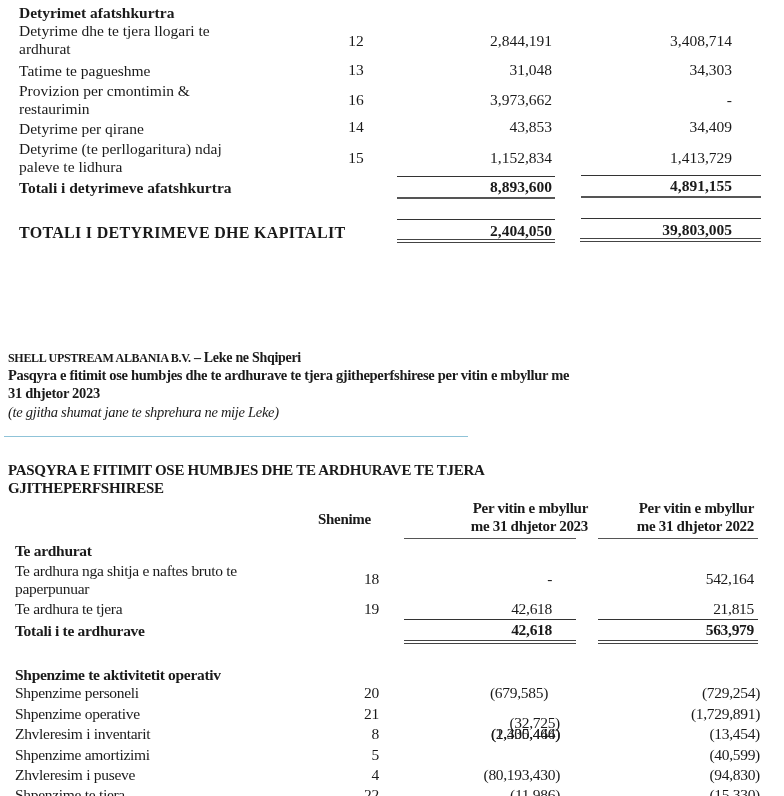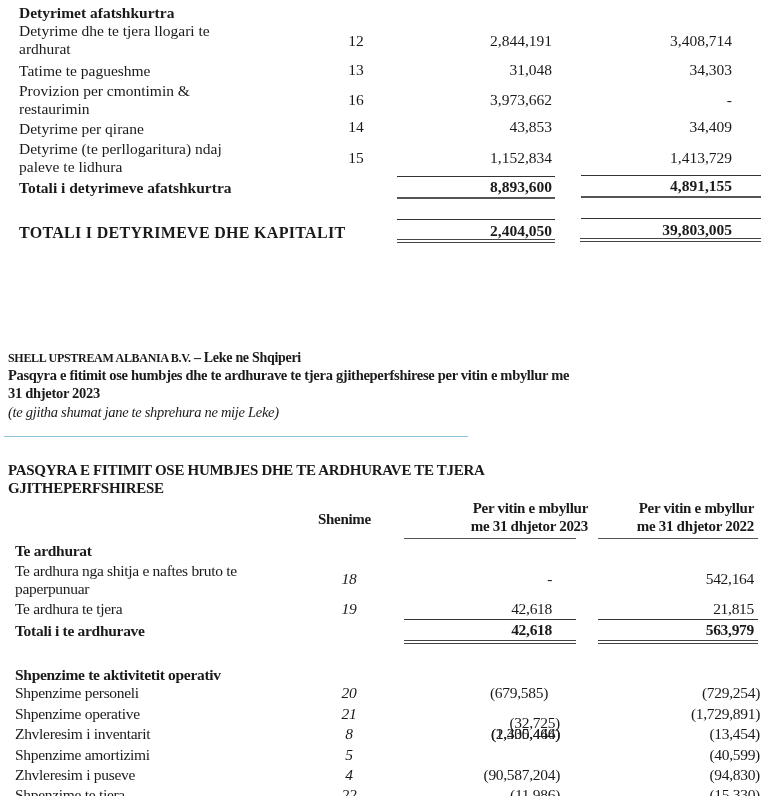--- a/index.html
+++ b/index.html
@@ -8,21 +8,21 @@
     background: #ffffff; color: #1a1a1a;
     font-family: "Liberation Serif", "DejaVu Serif", serif;
     position: relative;
   }
   .abs { position: absolute; white-space: nowrap; }
   .t { font-size: 15.5px; line-height: 18px; }
   .b { font-weight: bold; }
   .lbl { left: 19px; }
   .lbl.sec { left: 8px; }
   .note { width: 60px; text-align: center; left: 326px; }
-  .note2 { width: 60px; text-align: center; left: 319px; font-style: italic; }
+  .note2 { width: 60px; text-align: right; left: 319px; }
   .v1 { right: 232px; text-align: right; }
   .v2 { right: 52px; text-align: right; }
   .v1b { right: 232px; text-align: right; }
   .v2b { right: 30px; text-align: right; }
   .line { position: absolute; height: 0; border-top: 1px solid #333; }
   .dbl { position: absolute; height: 2px; border-top: 1px solid #444; border-bottom: 1px solid #444; }
   .thick { position: absolute; height: 0; border-top: 2px solid #555; }
   .cond { font-stretch: condensed; letter-spacing: -0.3px; }
 </style>
 </head>
@@ -135,19 +135,19 @@
 <div class="abs t v1b cond" style="top:725px; right:224px;">(1,335,444)</div>
 <div class="abs t v2b cond" style="top:725px; right:24px;">(13,454)</div>
 
 <div class="abs t lbl cond" style="top:746px; left:15px;">Shpenzime amortizimi</div>
 <div class="abs t note2 cond" style="top:746px;">5</div>
 <div class="abs t v1b cond" style="top:714px; right:224px;">(32,725)</div>
 <div class="abs t v2b cond" style="top:746px; right:24px;">(40,599)</div>
 
 <div class="abs t lbl cond" style="top:766px; left:15px;">Zhvleresim i puseve</div>
 <div class="abs t note2 cond" style="top:766px;">4</div>
-<div class="abs t v1b cond" style="top:766px; right:224px;">(90,587,204)</div>
+<div class="abs t v1b cond" style="top:766px; right:224px;">(80,193,430)</div>
 <div class="abs t v2b cond" style="top:766px; right:24px;">(94,830)</div>
 
 <div class="abs t lbl cond" style="top:786px; left:15px;">Shpenzime te tjera</div>
 <div class="abs t note2 cond" style="top:786px;">22</div>
 <div class="abs t v1b cond" style="top:786px; right:224px;">(11,986)</div>
 <div class="abs t v2b cond" style="top:786px; right:24px;">(15,330)</div>
 
 </body></html>

